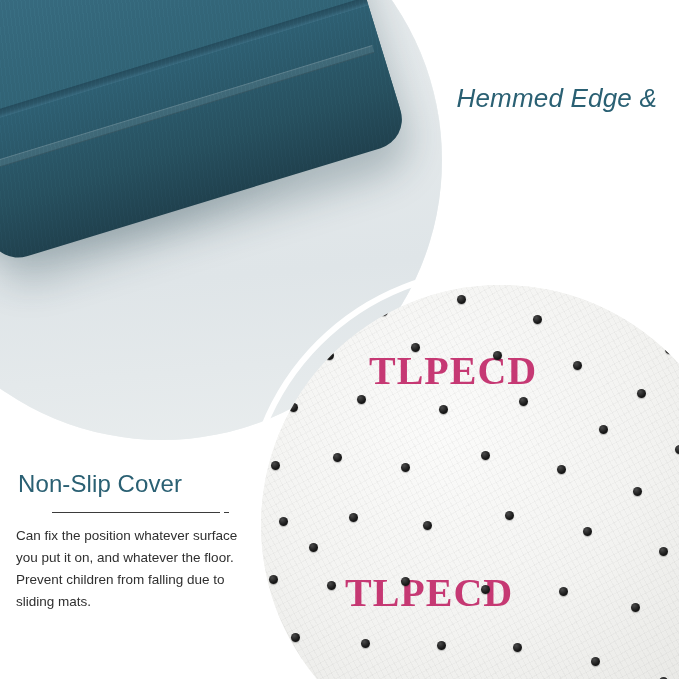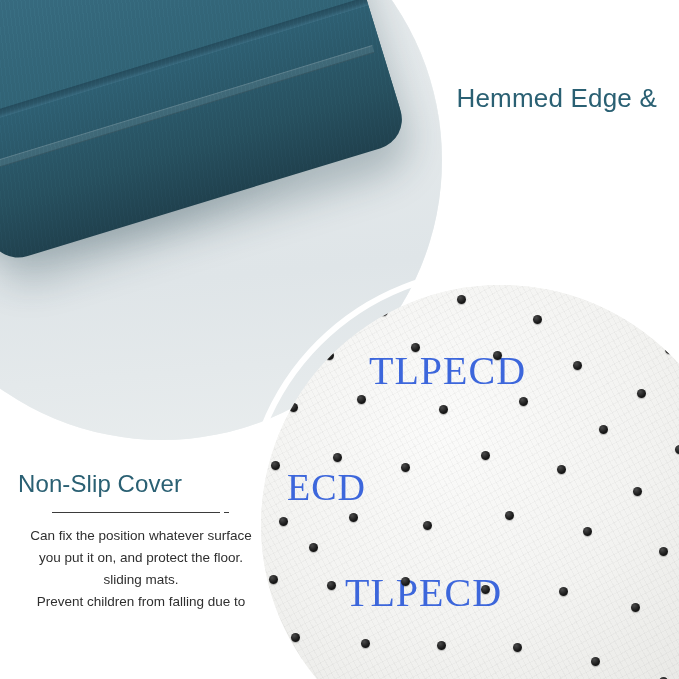--- a/index.html
+++ b/index.html
@@ -144,23 +144,23 @@
   .mat-dots span {
     position: absolute;
     width: 9px;
     height: 9px;
     border-radius: 50%;
     background: radial-gradient(circle at 35% 30%, #4a4a4a 0%, #181818 60%, #0c0c0c 100%);
     box-shadow: 0 1px 1px rgba(0,0,0,0.25);
   }
   .mat-logo {
     position: absolute;
-    color: #1d4ed8;
+    color: #be185d;
     font-family: "Liberation Serif", serif;
-    font-weight: 400;
+    font-weight: 700;
     letter-spacing: 1px;
     opacity: 0.85;
     white-space: nowrap;
     user-select: none;
   }
 
   
   .ring-top {
     position: absolute;
     left: -124px;
@@ -187,21 +187,21 @@
     position: absolute;
     right: 22px;
     top: 78px;
     text-align: right;
     color: #2a6073;
     font-size: 26px;
     line-height: 1.58;
     font-weight: 400;
     letter-spacing: 0.2px;
   }
-  .headline div { white-space: nowrap; }
+  .headline div { white-space: nowrap; font-style: italic; }
 
   .feature-block {
     position: absolute;
     left: 16px;
     top: 470px;
     width: 250px;
     text-align: center;
   }
   .feature-title {
     color: #2a6073;
@@ -224,21 +224,21 @@
     right: -9px;
     top: -1.5px;
     width: 5px;
     height: 0;
     border-top: 1.5px solid #3b3b3b;
   }
   .feature-body {
     color: #2f2f2f;
     font-size: 13.5px;
     line-height: 1.62;
-    text-align: center;
+    text-align: left;
   }
   .feature-body div { white-space: nowrap; }
 </style>
 </head>
 <body>
 
 <div class="poster">
 
   <div class="photo-top">
     <div class="photo-top-inner">
@@ -253,21 +253,20 @@
       </div>
     </div>
   </div>
   <div class="ring-top"></div>
 
   <div class="photo-bottom">
     <div class="mat-base"></div>
     <div class="mat-fiber"></div>
 
     <div class="mat-logo" style="left:108px; top:62px; font-size:40px;">TLPECD</div>
-    <div class="mat-logo" style="left:26px; top:180px; font-size:38px;">ECD</div>
     <div class="mat-logo" style="left:84px; top:284px; font-size:40px;">TLPECD</div>
 
     <div class="mat-dots">
       <span style="left:118px; top:22px;"></span>
       <span style="left:196px; top:10px;"></span>
       <span style="left:272px; top:30px;"></span>
       <span style="left:64px; top:66px;"></span>
       <span style="left:150px; top:58px;"></span>
       <span style="left:232px; top:66px;"></span>
       <span style="left:312px; top:76px;"></span>
@@ -314,19 +313,19 @@
 
   <div class="headline">
     <div>Hemmed Edge &amp;</div>
   </div>
 
   <div class="feature-block">
     <div class="feature-title">Non-Slip Cover</div>
     <div class="feature-rule"></div>
     <div class="feature-body">
       <div>Can fix the position whatever surface</div>
-      <div>you put it on, and protect the floor.</div>
+      <div>you put it on, and whatever the floor.</div>
+      <div>Prevent children from falling due to</div>
       <div>sliding mats.</div>
-      <div>Prevent children from falling due to</div>
     </div>
   </div>
 
 </div>
 
 </body></html>

